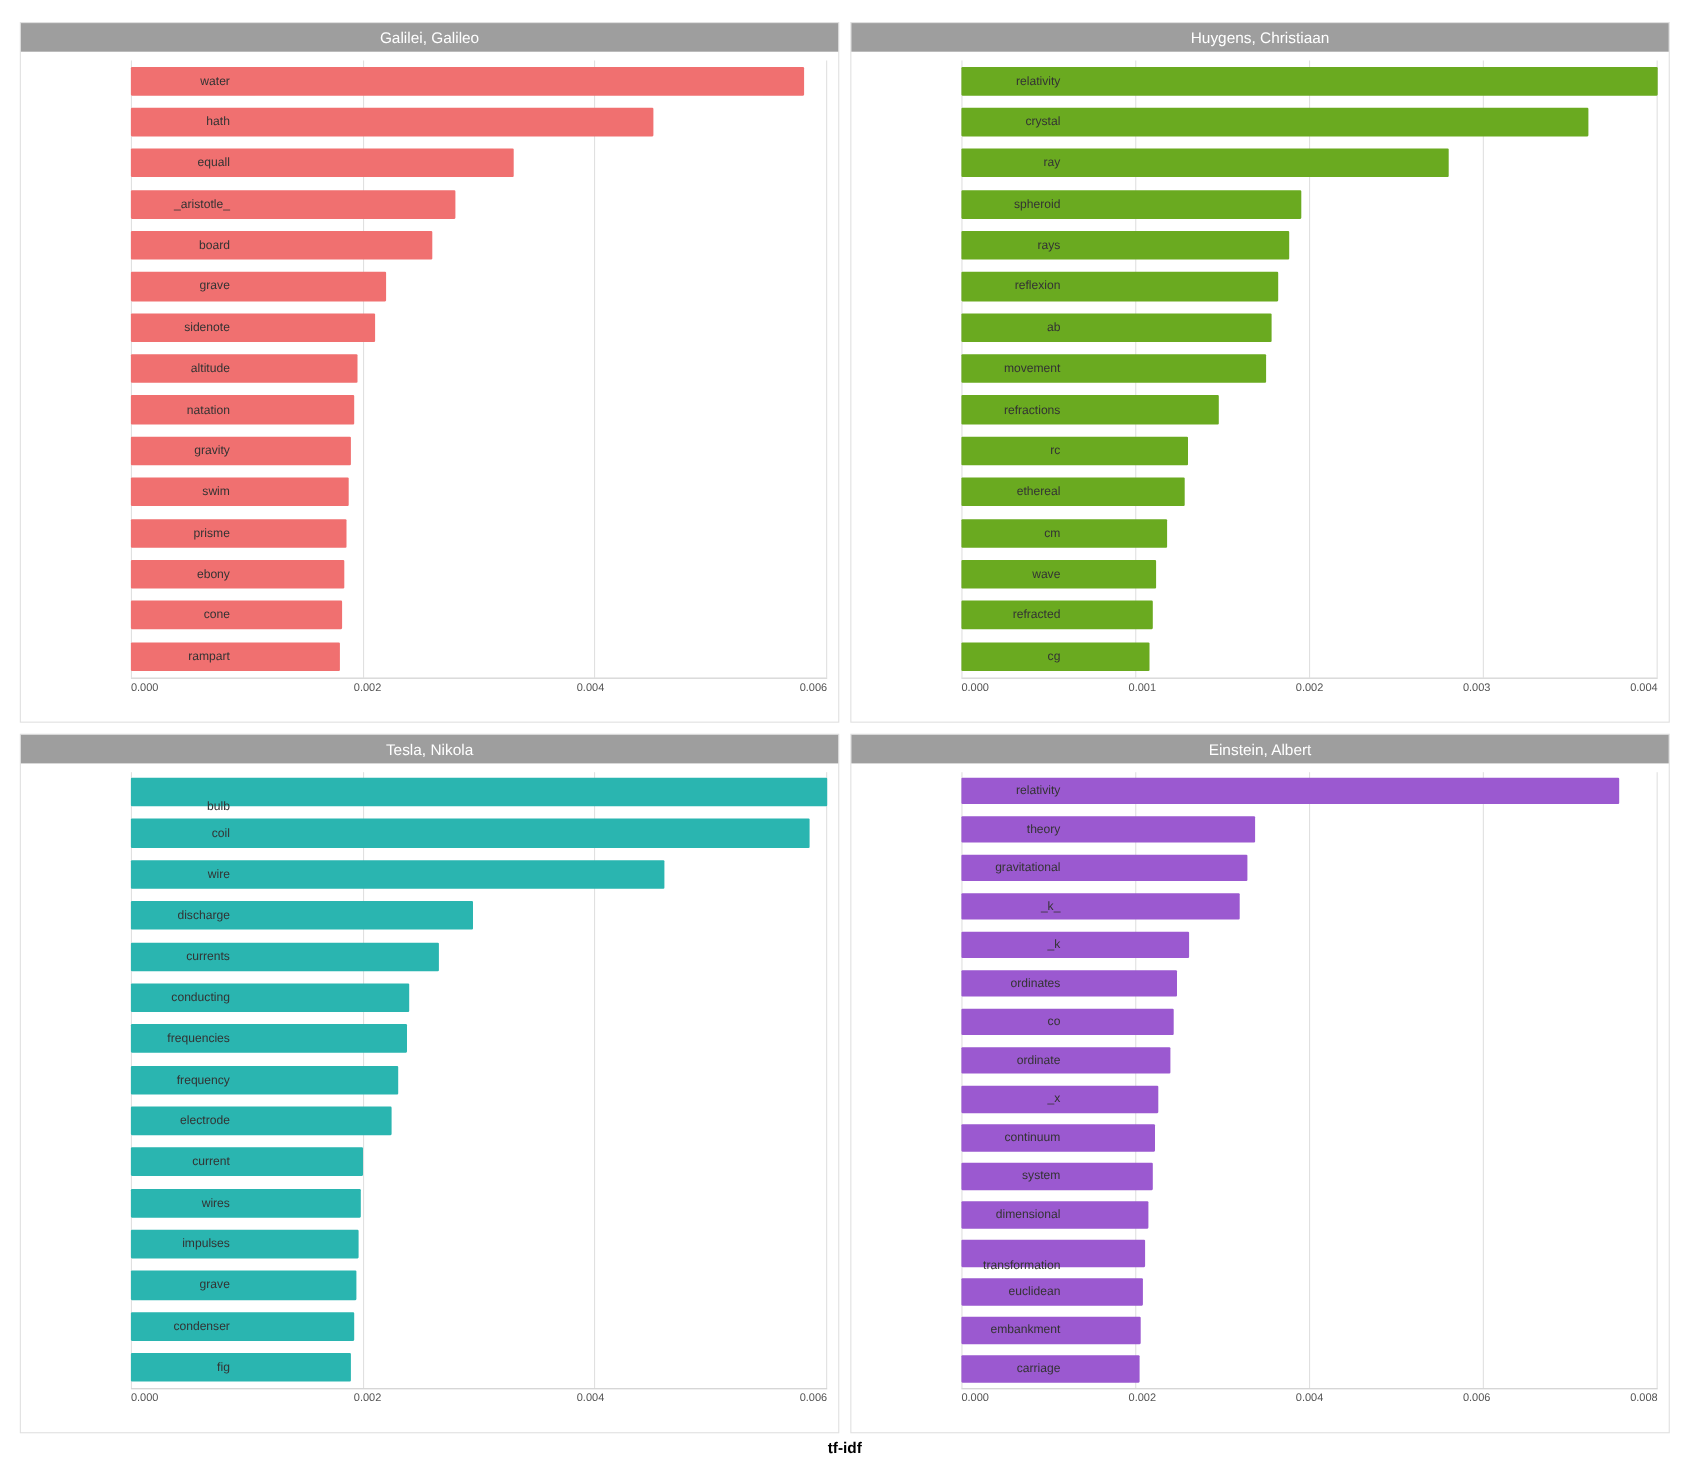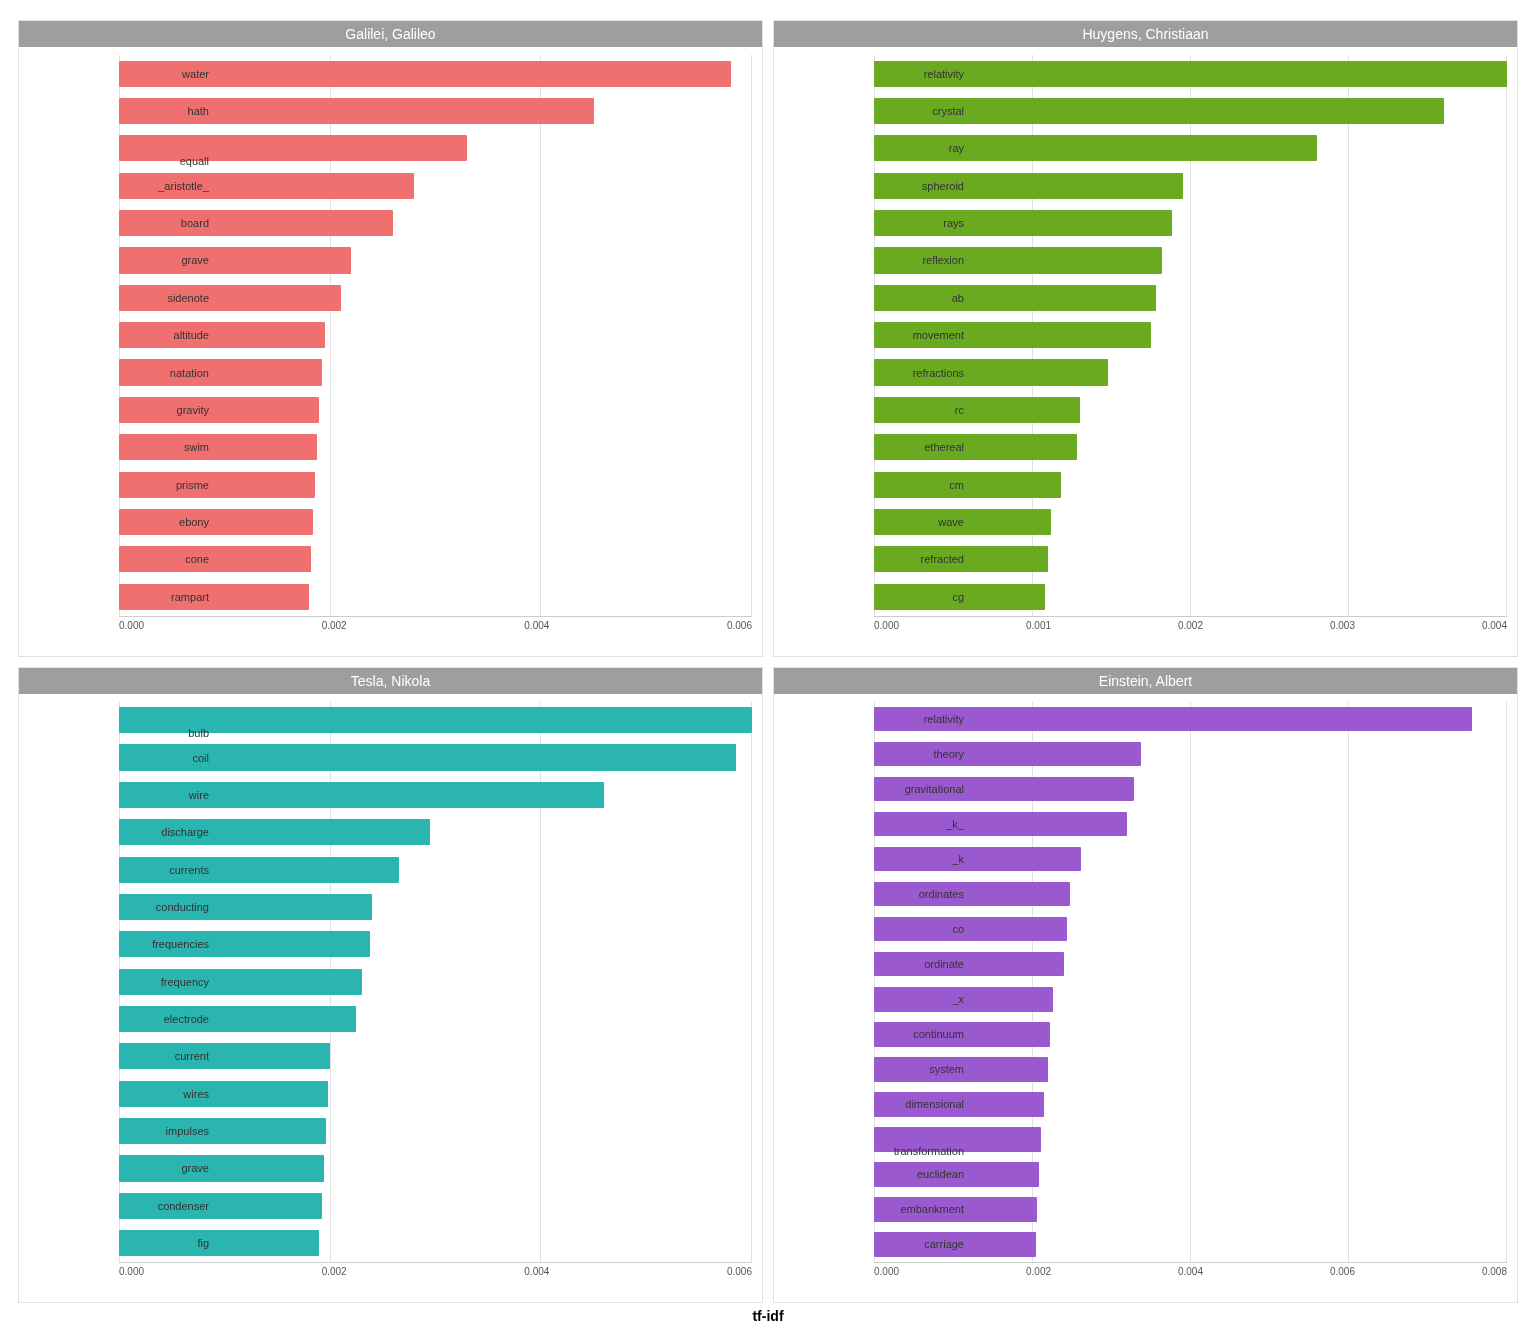--- a/index.html
+++ b/index.html
@@ -131,21 +131,21 @@
           <div class="bar-track">
             <div class="bar bar-red" style="width: 96.67%;"></div>
           </div>
         </div>
         <div class="bar-row" style="position: relative;">
           <span class="bar-label">hath</span>
           <div class="bar-track">
             <div class="bar bar-red" style="width: 75%;"></div>
           </div>
         </div>
-        <div class="bar-row" style="position: relative; align-items: flex-end;">
+        <div class="bar-row" style="position: relative;">
           <span class="bar-label">equall</span>
           <div class="bar-track">
             <div class="bar bar-red" style="width: 55%;"></div>
           </div>
         </div>
         <div class="bar-row" style="position: relative; text-decoration: underline;">
           <span class="bar-label">_aristotle_</span>
           <div class="bar-track">
             <div class="bar bar-red" style="width: 46.67%;"></div>
           </div>

